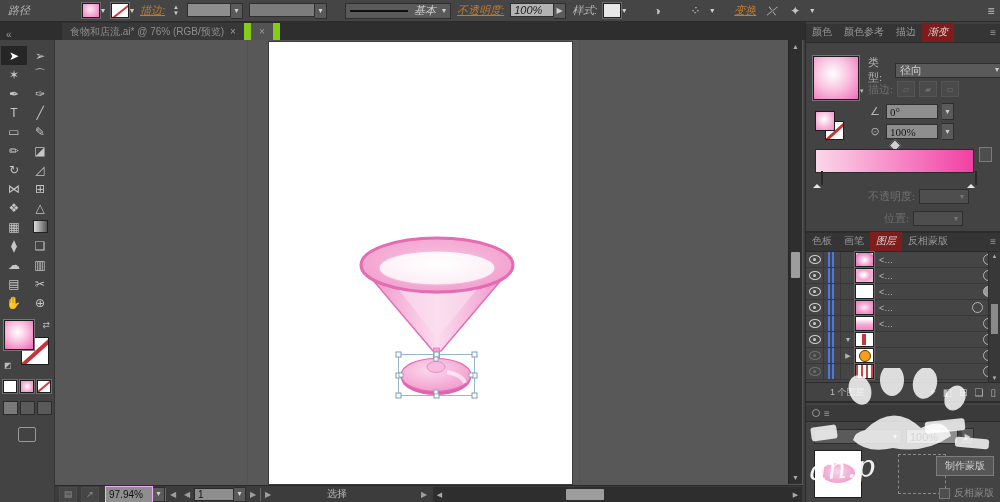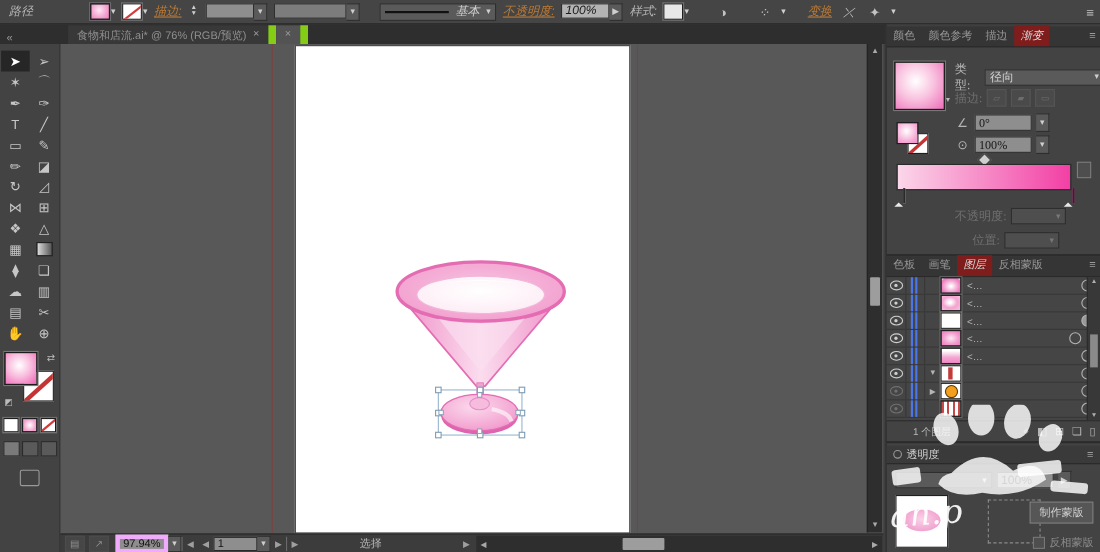--- a/index.html
+++ b/index.html
@@ -65,21 +65,21 @@
   .glass-svg{position:absolute;left:0;top:0;}
   
   .vscroll{position:absolute;right:1px;top:0;width:13px;height:444px;background:#2e2e2e;border-left:1px solid #242424;}
   .vscroll .sb-btn{position:absolute;left:0;width:13px;height:13px;color:#a9a9a9;font-size:7px;display:flex;align-items:center;justify-content:center;}
   .vscroll .thumb{position:absolute;left:2px;top:212px;width:9px;height:26px;background:#9d9d9d;border-radius:1px;}
   
   .statusbar{position:absolute;left:55px;top:485px;width:748px;height:17px;background:#3c3c3c;border-top:1px solid #2a2a2a;
              display:flex;align-items:center;font-size:10px;box-sizing:border-box;}
   .st-icon{width:16px;height:13px;margin-left:4px;display:flex;align-items:center;justify-content:center;color:#8f8f8f;font-size:9px;border:1px solid #4c4c4c;background:#464646;}
   .zoom-combo{display:flex;align-items:center;margin-left:6px;}
-  .zoom-field{width:48px;height:17px;background:#8e8e8e;color:#111;display:flex;align-items:center;padding:0 3px;border:4px solid #f0abfc;box-sizing:border-box;}
+  .zoom-field{width:48px;height:17px;background:#8e8e8e;color:#111;display:flex;align-items:center;padding:0 3px;border:1px solid #f0abfc;box-sizing:border-box;}
   .nav-btn{width:14px;height:13px;display:flex;align-items:center;justify-content:center;color:#9f9f9f;font-size:8px;}
   .nav-btn.edge{border-left:1px solid #6a6a6a;}
   .ab-field{width:40px;height:13px;background:#8e8e8e;color:#111;display:flex;align-items:center;padding:0 3px;border:1px solid #2a2a2a;box-sizing:border-box;}
   .status-text{position:absolute;left:272px;color:#b9b9b9;}
   .st-mini{position:absolute;left:366px;color:#9f9f9f;font-size:8px;}
   .hscroll{position:absolute;left:378px;right:1px;top:1px;height:15px;background:#2e2e2e;display:flex;align-items:center;}
   .hscroll .sb-btn{width:13px;height:15px;display:flex;align-items:center;justify-content:center;color:#a9a9a9;font-size:7px;}
   .hscroll .track{position:relative;flex:1;height:15px;}
   .hscroll .thumb{position:absolute;left:120px;top:2px;width:38px;height:11px;background:#9d9d9d;border-radius:1px;}
   
@@ -620,21 +620,20 @@
       <span class="lf-count">1 个图层</span>
       <span class="lf-icon">⌖</span>
       <span class="lf-icon">◧</span>
       <span class="lf-icon">⊞</span>
       <span class="lf-icon">❏</span>
       <span class="lf-icon">▯</span>
     </div>
 
     <div class="trans-header">
       <span class="trans-dot"></span>
-      <span class="trans-title">透明度</span>
       <span class="ptab-menu" style="position:static">≡</span>
     </div>
     <div class="trans-body">
       <span class="t-row1">
         <span class="t-blend">
           <span></span>
           <span class="dd">▾</span>
         </span>
         <span class="t-opacity">100%</span>
         <span class="cb-ddbtn" style="height:15px">

